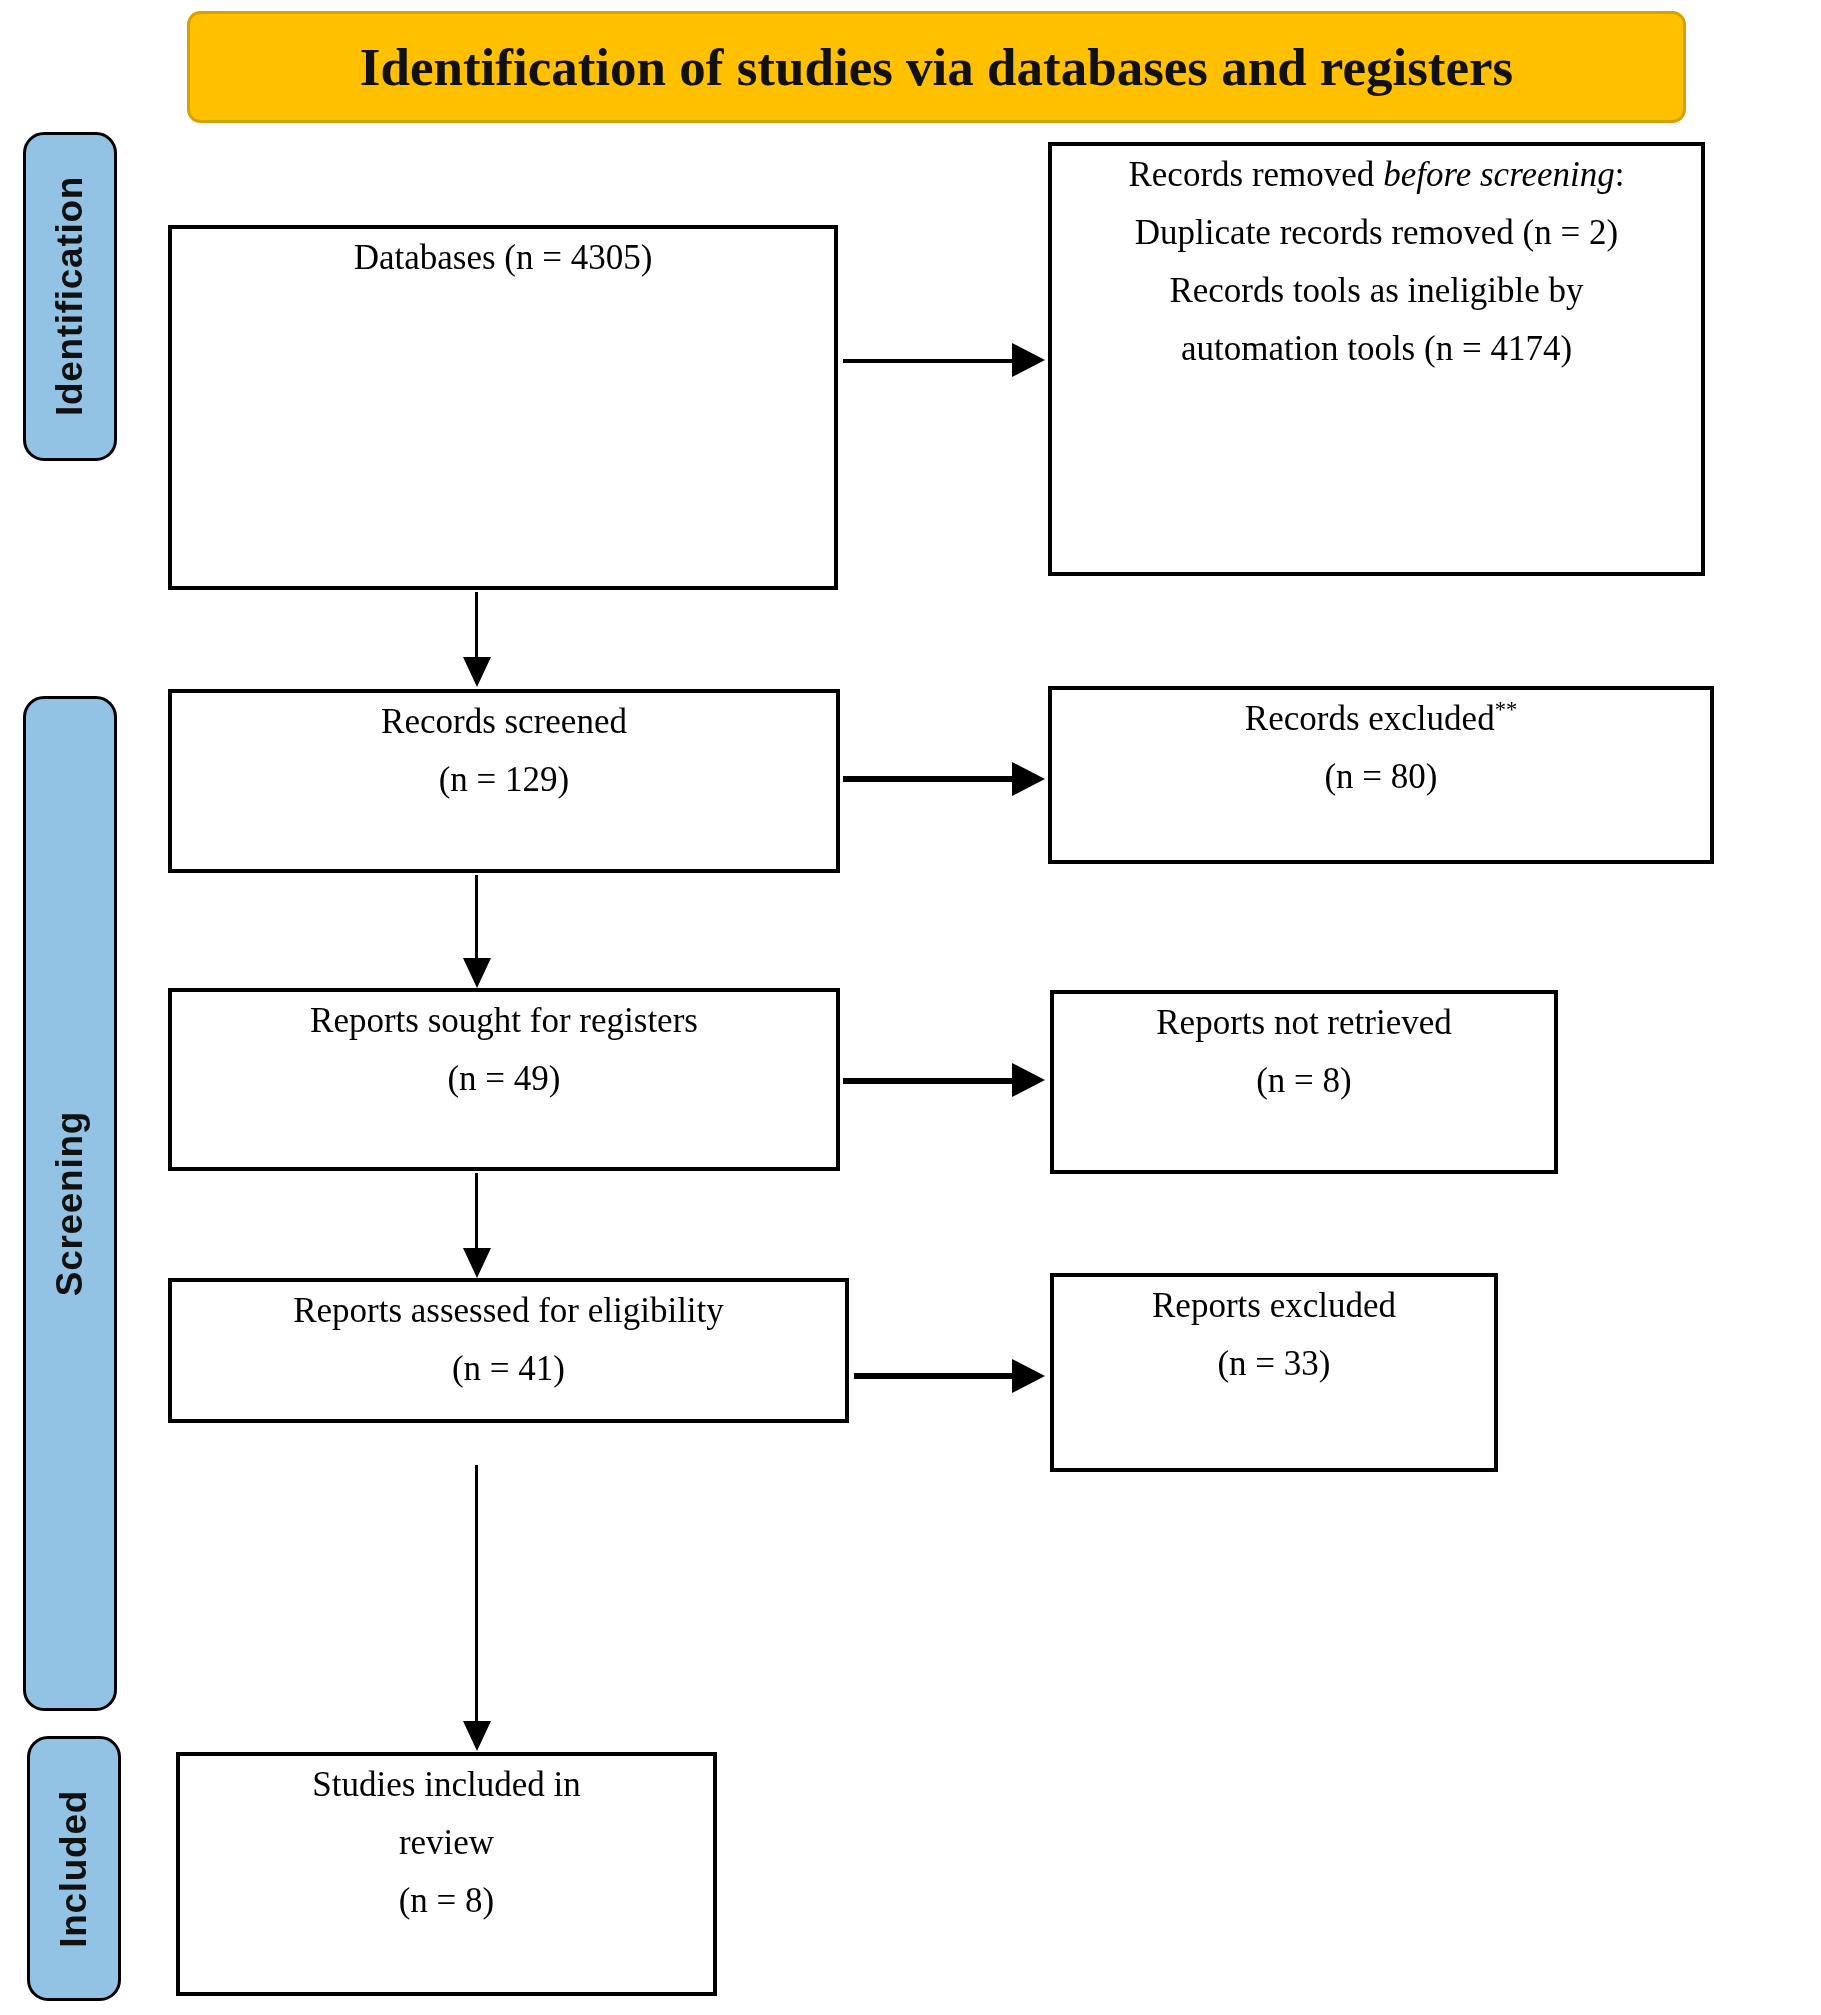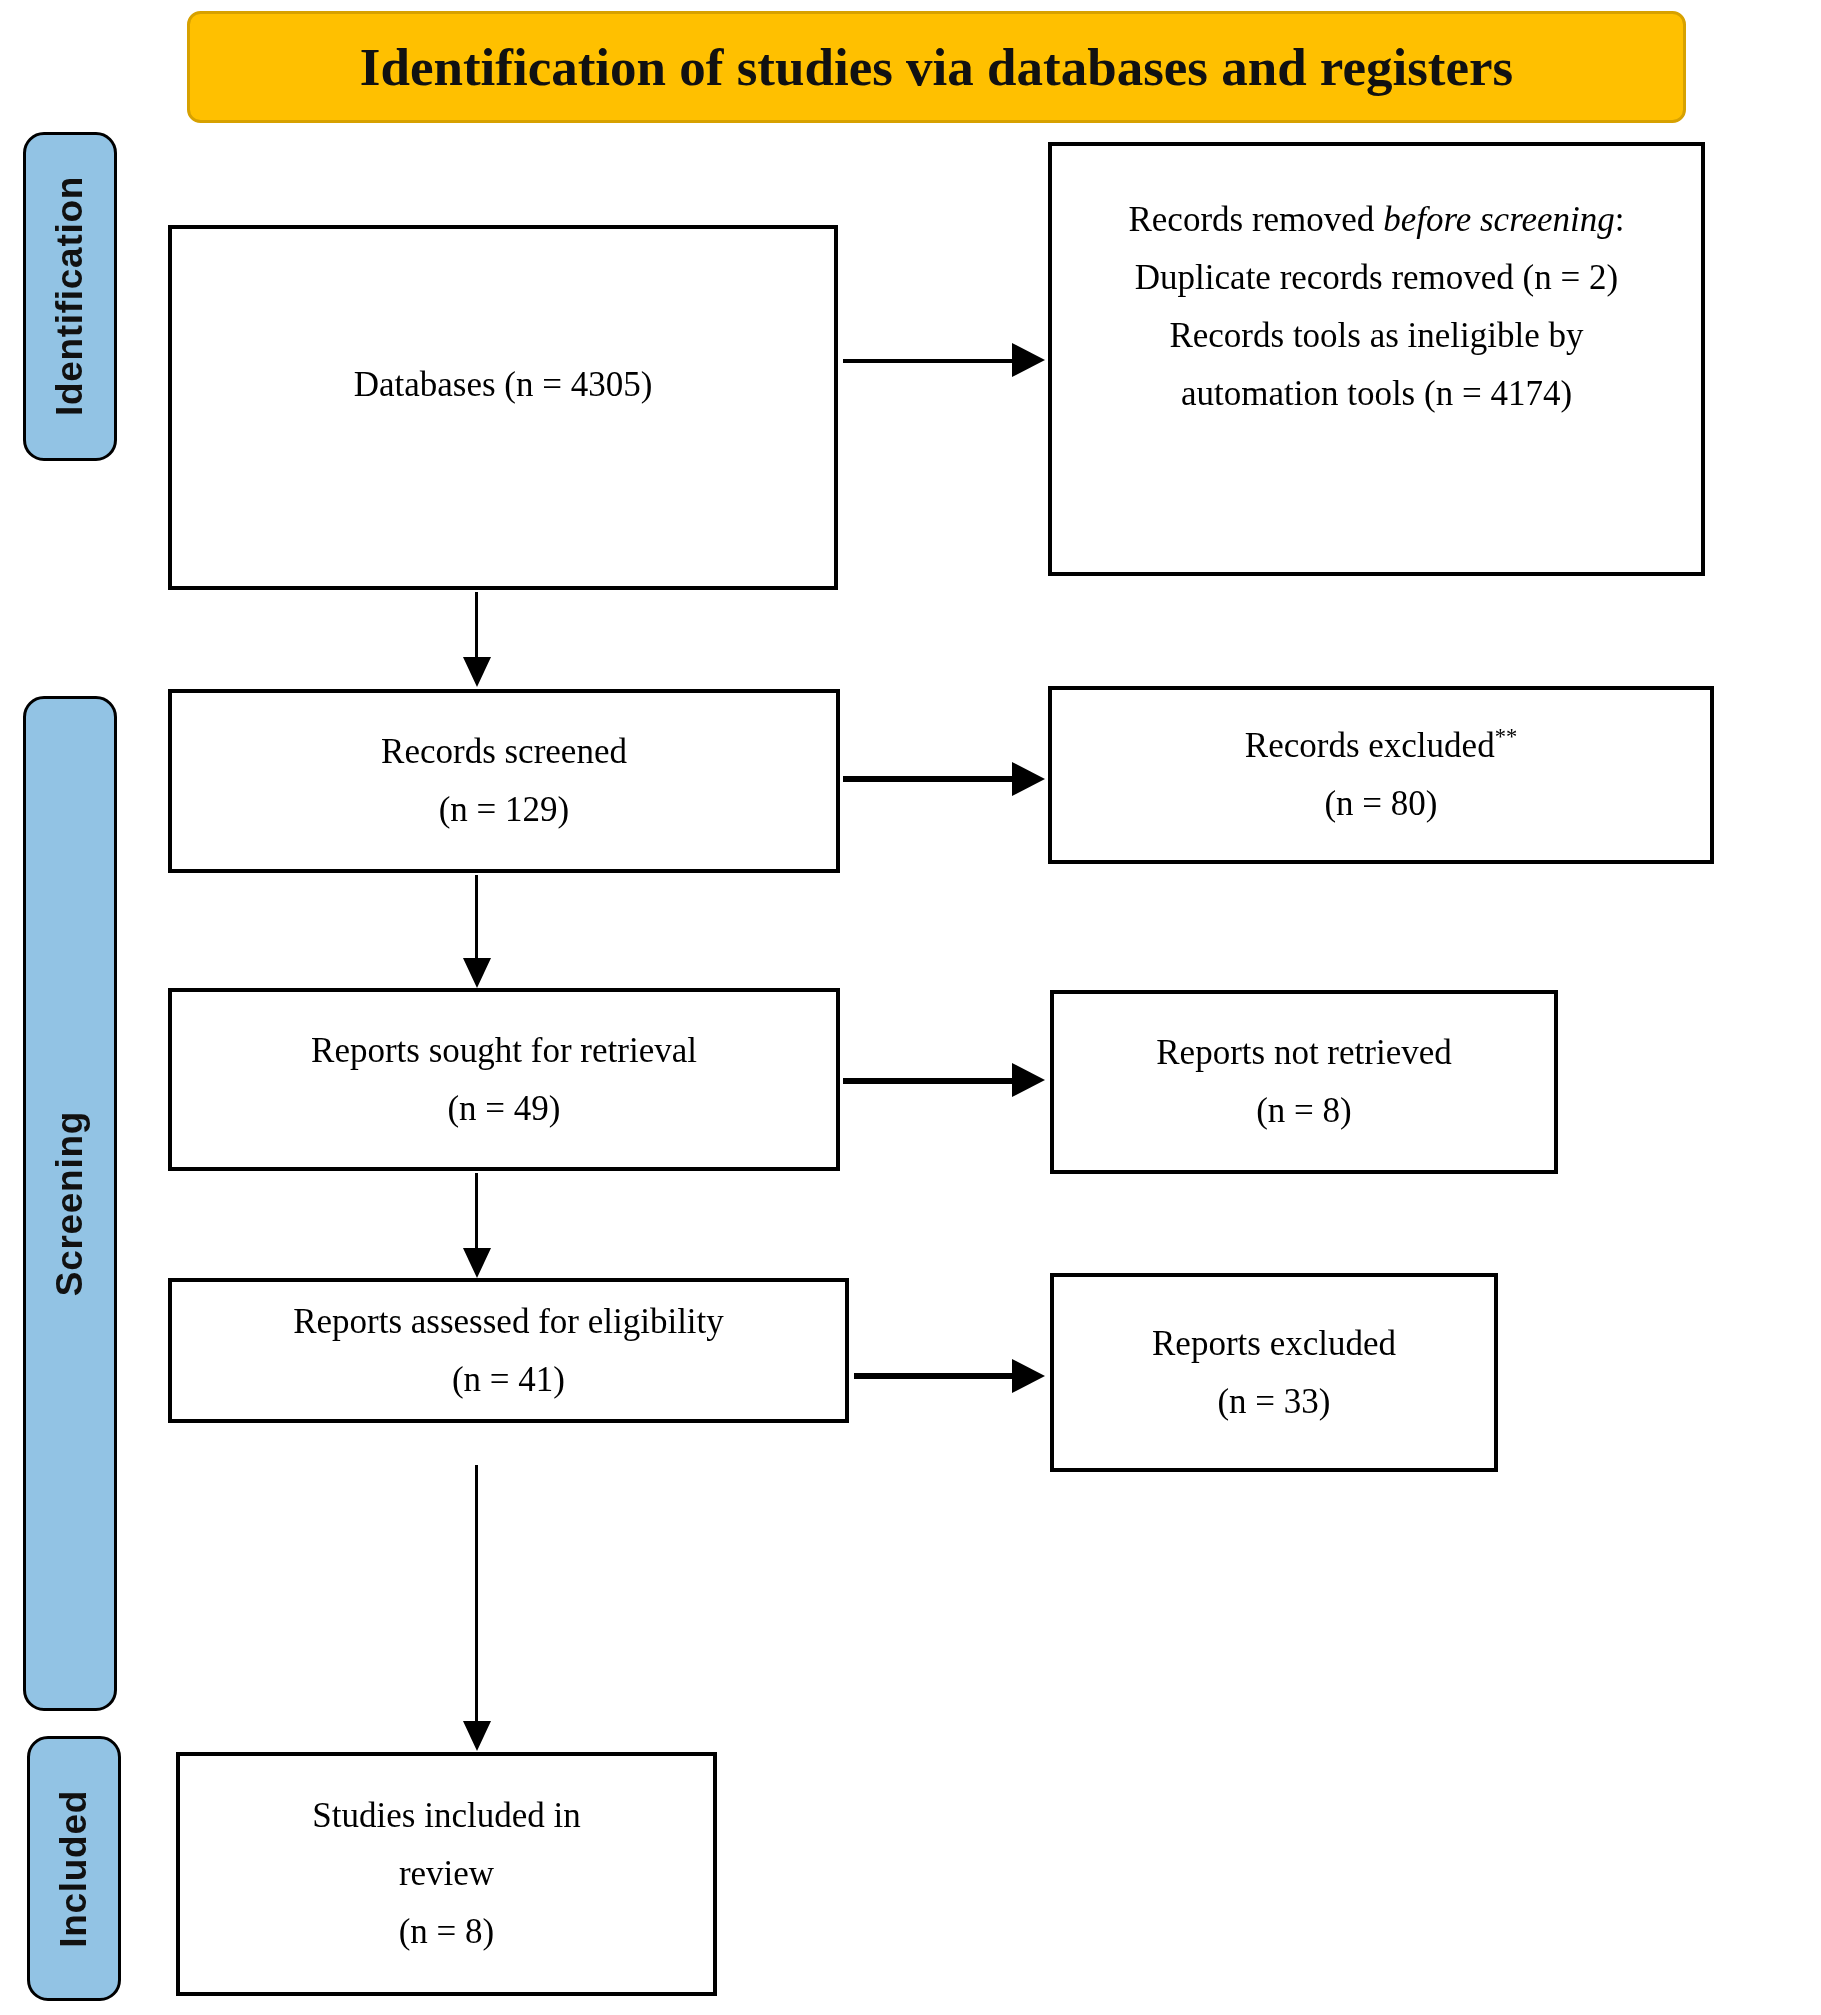--- a/index.html
+++ b/index.html
@@ -30,21 +30,21 @@
     font-family:"Liberation Sans","DejaVu Sans",sans-serif;
     font-weight:bold; font-size:37px; color:#111; letter-spacing:0.7px;
   }
   .stage-identification { left:22.5px;  top:132px;  width:94px; height:329px; }
   .stage-screening      { left:22.5px;  top:696px;  width:94px; height:1015px; }
   .stage-included       { left:27px;  top:1736px; width:94px; height:265px; }
   
   .fbox {
     position:absolute; background:#fff; border:4.5px solid #000;
     box-sizing:border-box;
-    display:flex; flex-direction:column; align-items:center; justify-content:center;
+    display:flex; flex-direction:column; align-items:center; 
     text-align:center; font-size:35px; line-height:58px; color:#000;
   }
   .fbox sup { font-size:22.5px; line-height:0; vertical-align:super; }
   .fbox .it { font-style:italic; }
   .box-records-identified { left:168px;  top:225px;  width:670px; height:365px; padding-bottom:45px; }
   .box-records-removed    { left:1048px; top:142px;  width:657px; height:434px; padding-bottom:105px; }
   .box-records-screened   { left:168px;  top:689px;  width:672px; height:184px; }
   .box-records-excluded   { left:1048px; top:686px;  width:666px; height:178px; }
   .box-reports-sought     { left:168px;  top:988px; width:672px; height:183px; }
   .box-reports-not-retrieved { left:1050px; top:990px; width:508px; height:184px; }
@@ -104,21 +104,21 @@
   <div class="fbox box-records-identified">
     <div>Databases (n = 4305)</div>
   </div>
 
   <div class="fbox box-records-screened">
     <div>Records screened</div>
     <div>(n = 129)</div>
   </div>
 
   <div class="fbox box-reports-sought">
-    <div>Reports sought for retrieval</div>
+    <div>Reports sought for registers</div>
     <div>(n = 49)</div>
   </div>
 
   <div class="fbox box-reports-assessed">
     <div>Reports assessed for eligibility</div>
     <div>(n = 41)</div>
   </div>
 
   <div class="fbox box-studies-included">
     <div>Studies included in</div>

